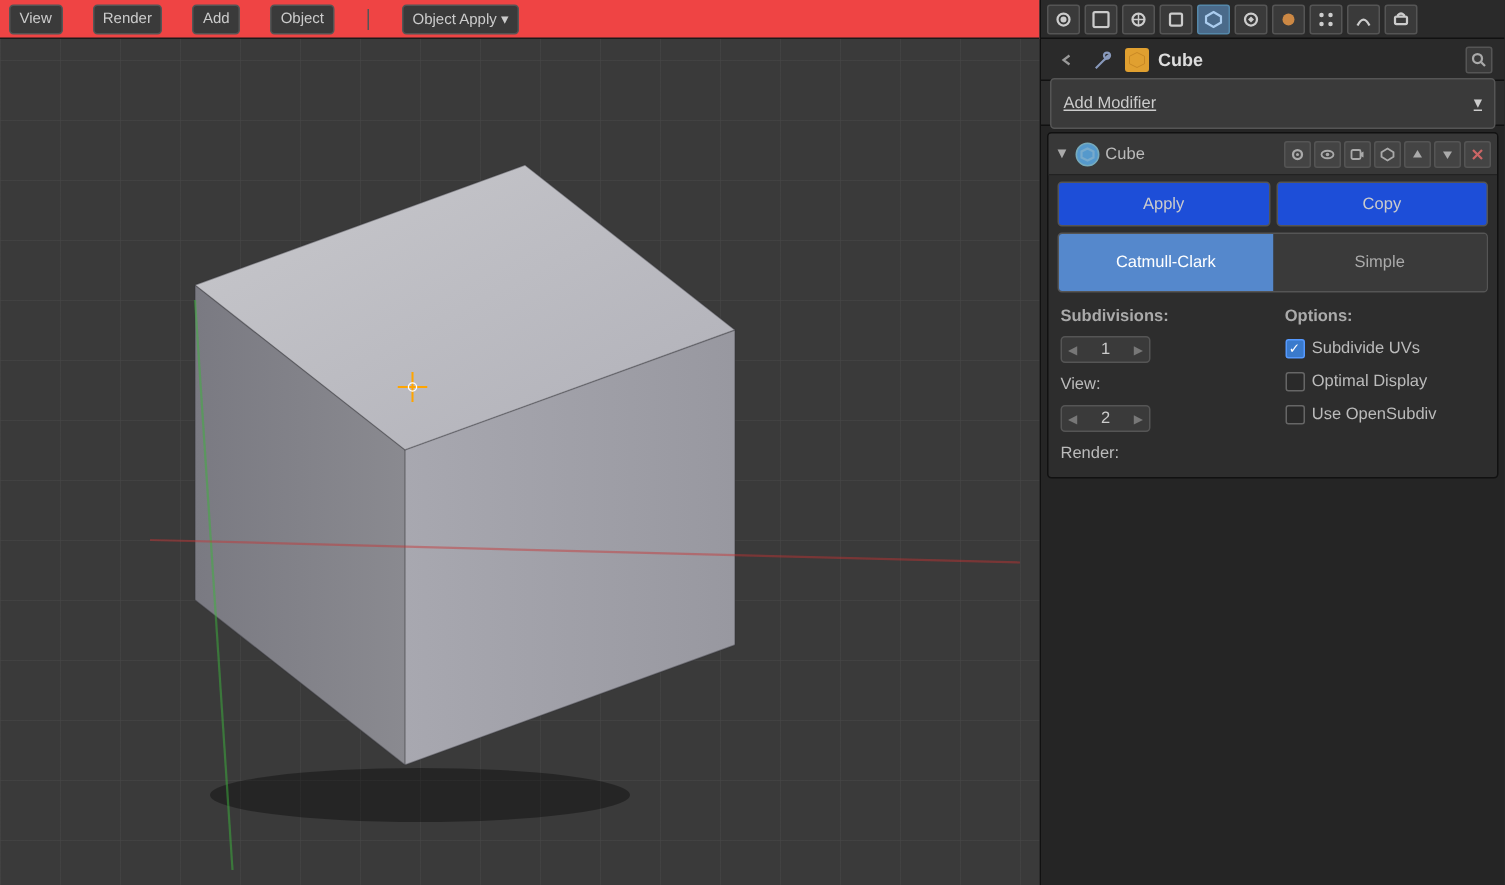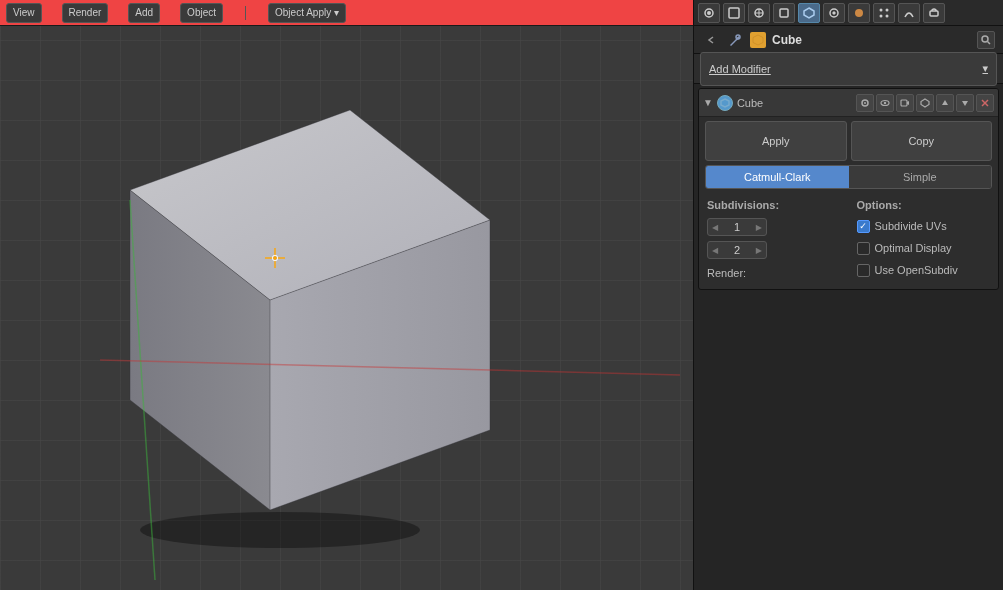--- a/index.html
+++ b/index.html
@@ -246,40 +246,40 @@
 
     
     .apply-copy-row {
       display: flex;
       gap: 4px;
       padding: 4px 6px;
     }
 
     .apply-btn, .copy-btn {
       flex: 1;
-      height: 40px;
+      height: 30px;
       border: 1px solid #555;
       border-radius: 3px;
       font-size: 11px;
       cursor: pointer;
       display: flex;
       align-items: center;
       justify-content: center;
       color: #ccc;
-      background: #404040;
+      background: #1d4ed8;
     }
 
     
     .algorithm-tabs {
       display: flex;
       margin: 0 6px 4px;
       border-radius: 3px;
       overflow: hidden;
       border: 1px solid #555;
-      height: 24px;
+      height: 40px;
     }
 
     .alg-tab {
       flex: 1;
       display: flex;
       align-items: center;
       justify-content: center;
       font-size: 11px;
       cursor: pointer;
       color: #ccc;
@@ -643,20 +643,23 @@
       <div class="subdivisions-col">
         <div class="options-col-label">Subdivisions:</div>
 
         <div class="field-row">
           <div class="field-input">
             <span class="arrow">◀</span>
             <span class="val">1</span>
             <span class="arrow">▶</span>
           </div>
         </div>
+        <div class="field-row">
+          <span class="field-label">View:</span>
+        </div>
 
         <div class="field-row">
           <div class="field-input">
             <span class="arrow">◀</span>
             <span class="val">2</span>
             <span class="arrow">▶</span>
           </div>
         </div>
         <div class="field-row">
           <span class="field-label">Render:</span>

